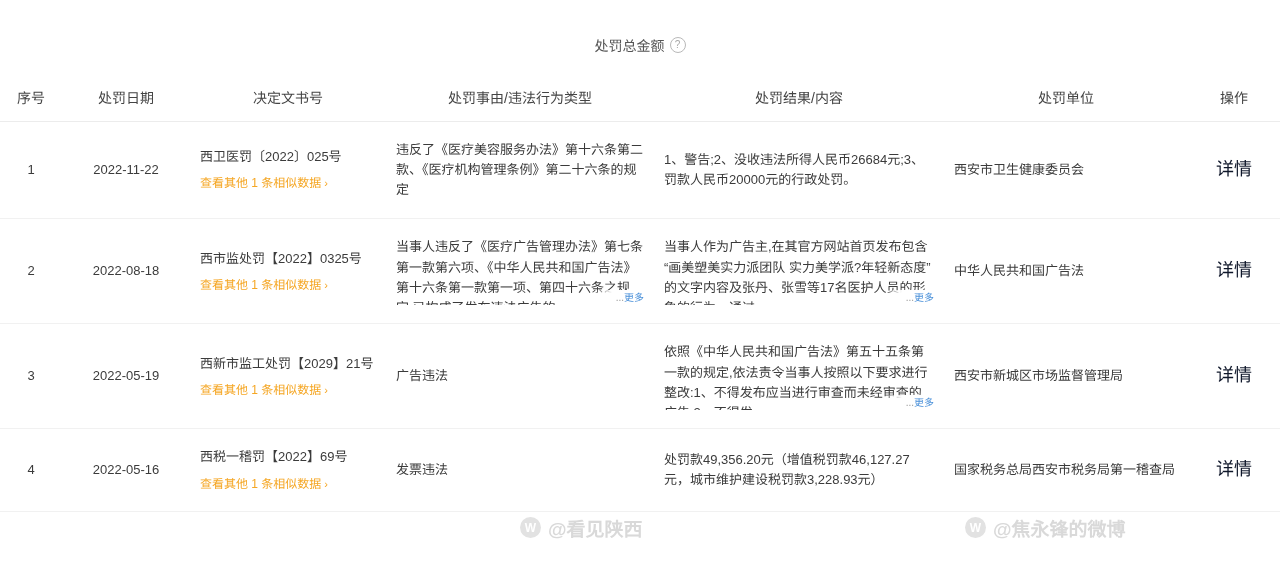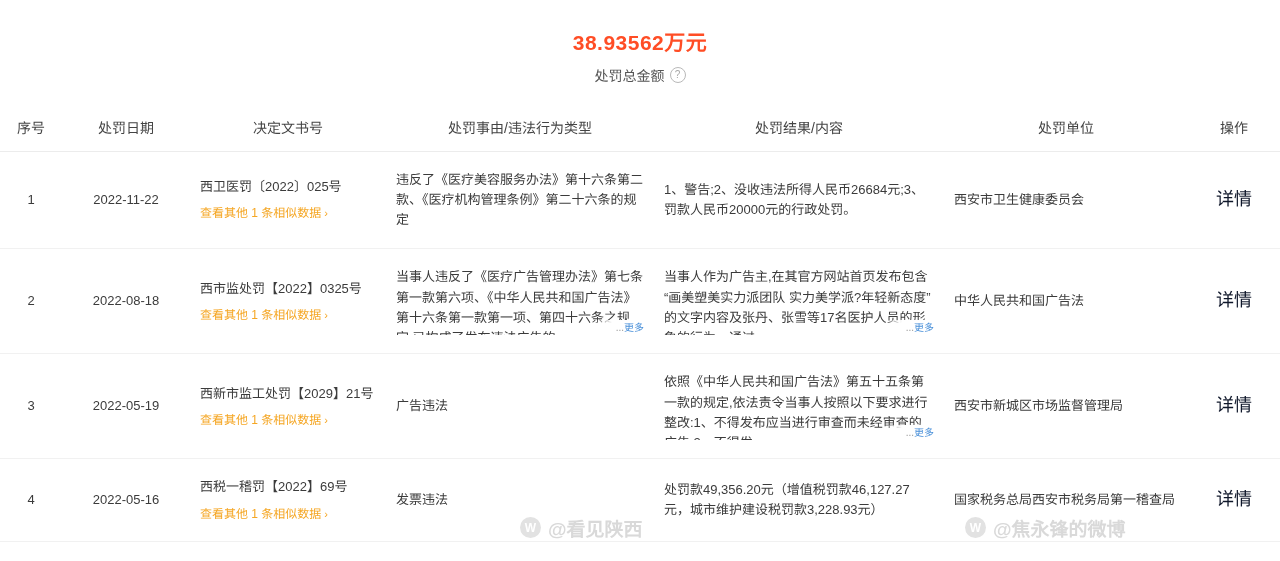--- a/index.html
+++ b/index.html
@@ -147,21 +147,20 @@
     display: flex;
     align-items: center;
     justify-content: center;
     font-weight: bold;
   }
 </style>
 </head>
 <body>
 
 <div class="summary">
-  <div class="summary-amount">38.93562万元</div>
   <div class="summary-label-row">
     <span>处罚总金额</span>
     <span class="help-icon">?</span>
   </div>
 </div>
 
 <table class="penalty-table">
   <colgroup>
     <col class="col-index">
     <col class="col-date">

